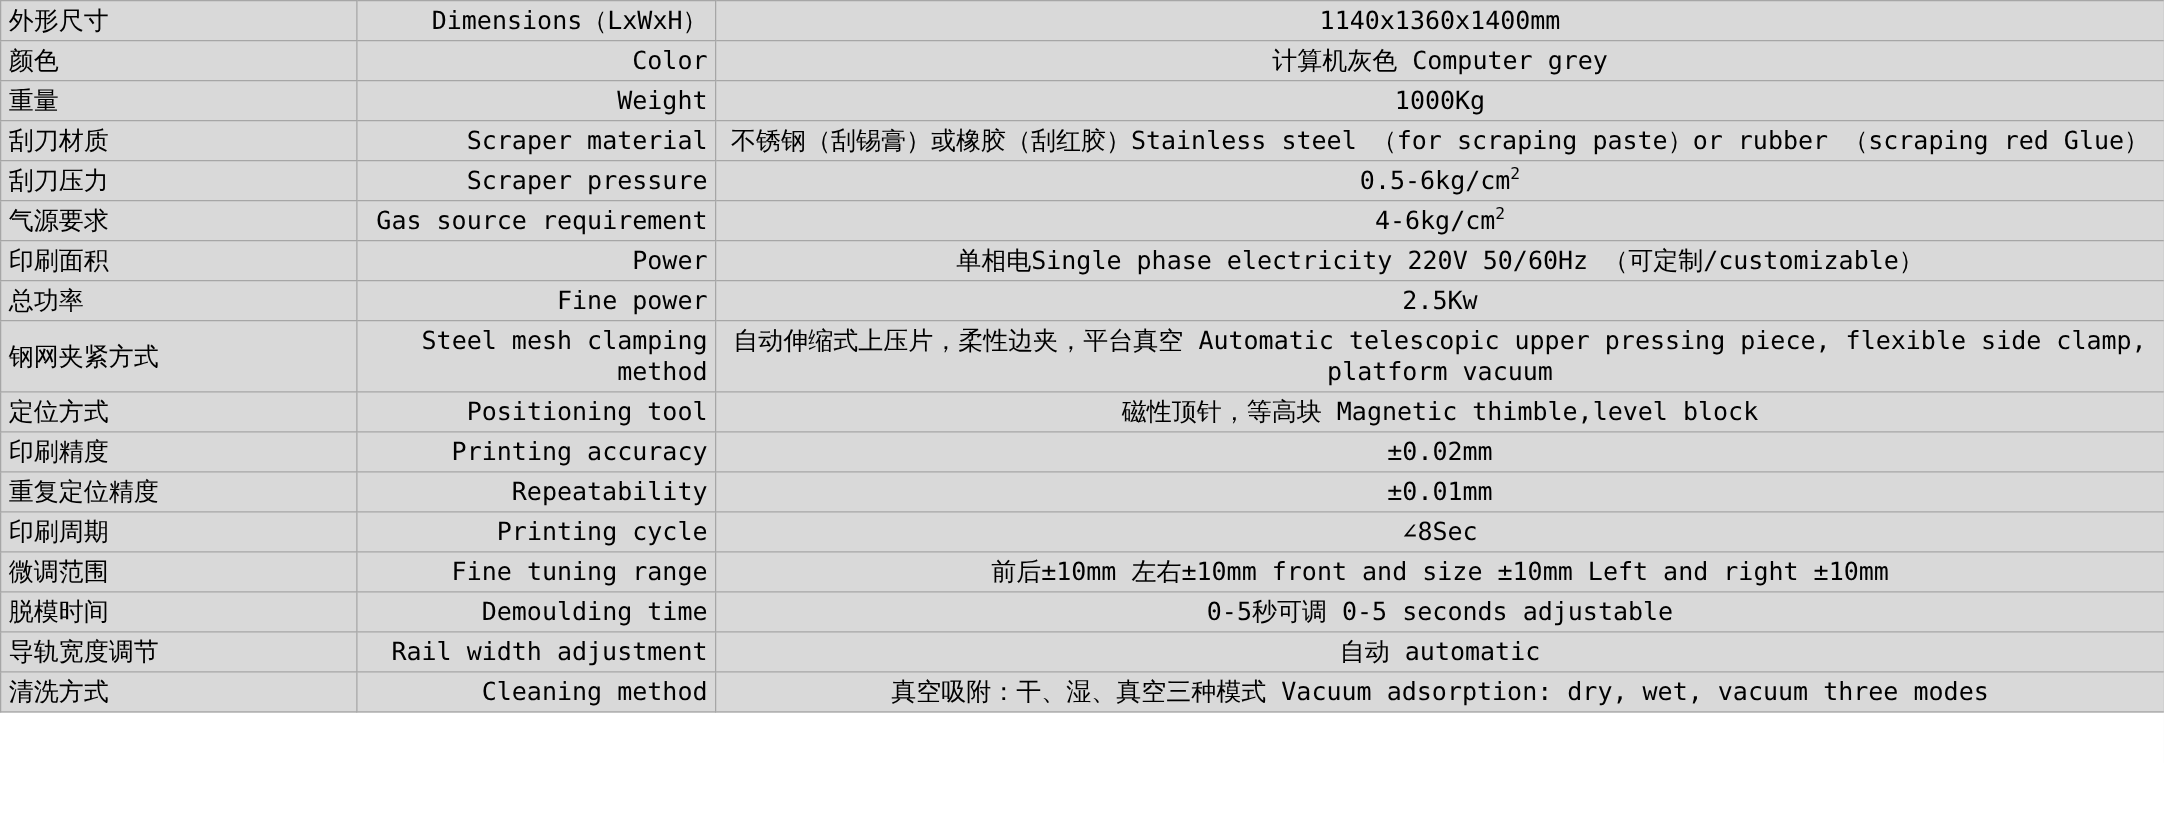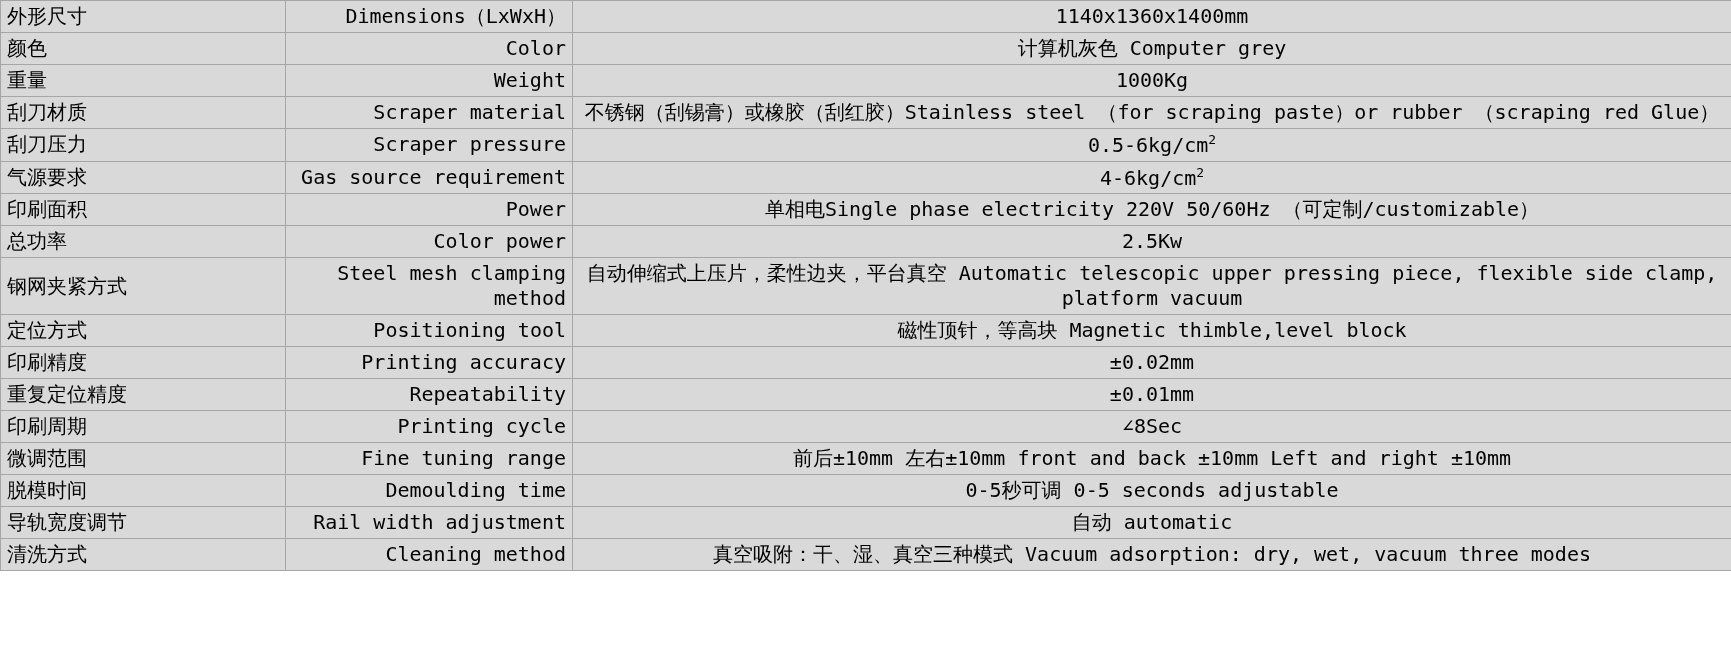--- a/index.html
+++ b/index.html
@@ -92,21 +92,21 @@
         <td class="cell-en">Gas source requirement</td>
         <td class="cell-val"><span>4-6kg/cm</span><span class="sup">2</span></td>
       </tr>
       <tr>
         <td class="cell-cn">印刷面积</td>
         <td class="cell-en">Power</td>
         <td class="cell-val">单相电Single phase electricity 220V 50/60Hz （可定制/customizable）</td>
       </tr>
       <tr>
         <td class="cell-cn">总功率</td>
-        <td class="cell-en">Color power</td>
+        <td class="cell-en">Fine power</td>
         <td class="cell-val">2.5Kw</td>
       </tr>
       <tr>
         <td class="cell-cn">钢网夹紧方式</td>
         <td class="cell-en">Steel mesh clamping method</td>
         <td class="cell-val">自动伸缩式上压片，柔性边夹，平台真空 Automatic telescopic upper pressing piece, flexible side clamp, platform vacuum</td>
       </tr>
       <tr>
         <td class="cell-cn">定位方式</td>
         <td class="cell-en">Positioning tool</td>
@@ -123,21 +123,21 @@
         <td class="cell-val">±0.01mm</td>
       </tr>
       <tr>
         <td class="cell-cn">印刷周期</td>
         <td class="cell-en">Printing cycle</td>
         <td class="cell-val">∠8Sec</td>
       </tr>
       <tr>
         <td class="cell-cn">微调范围</td>
         <td class="cell-en">Fine tuning range</td>
-        <td class="cell-val">前后±10mm 左右±10mm front and back ±10mm Left and right ±10mm</td>
+        <td class="cell-val">前后±10mm 左右±10mm front and size ±10mm Left and right ±10mm</td>
       </tr>
       <tr>
         <td class="cell-cn">脱模时间</td>
         <td class="cell-en">Demoulding time</td>
         <td class="cell-val">0-5秒可调 0-5 seconds adjustable</td>
       </tr>
       <tr>
         <td class="cell-cn">导轨宽度调节</td>
         <td class="cell-en">Rail width adjustment</td>
         <td class="cell-val">自动 automatic</td>

